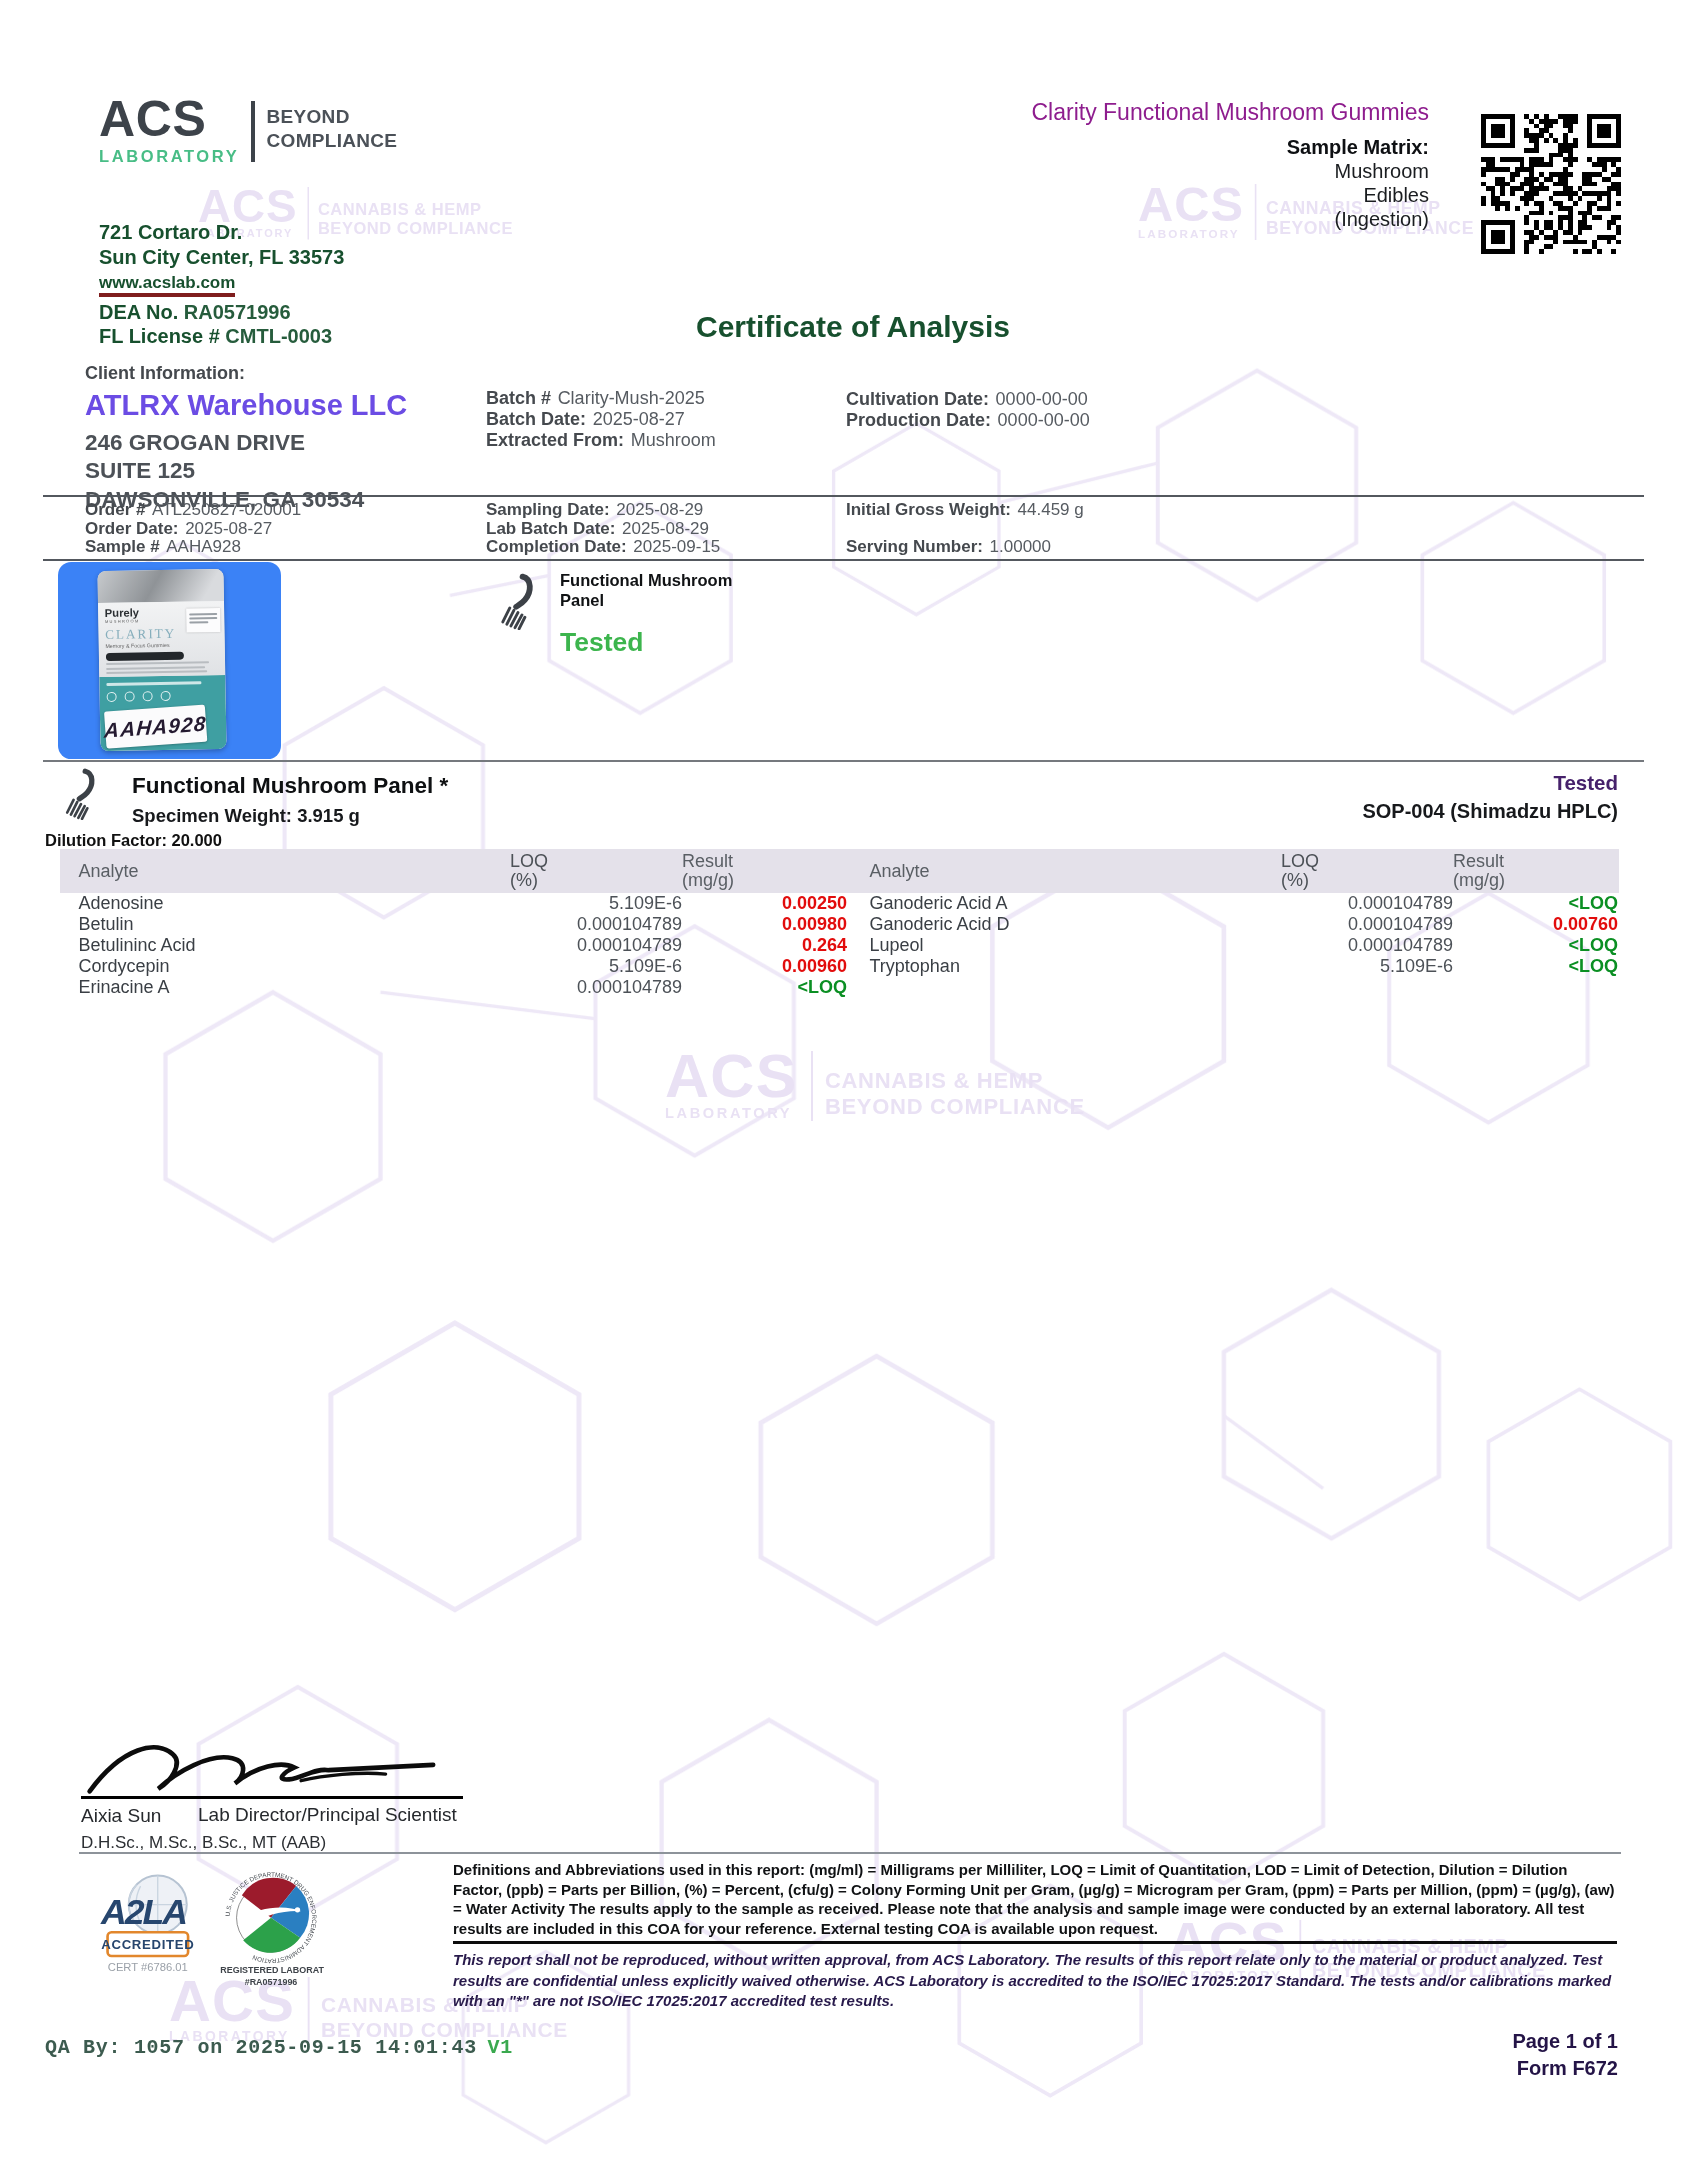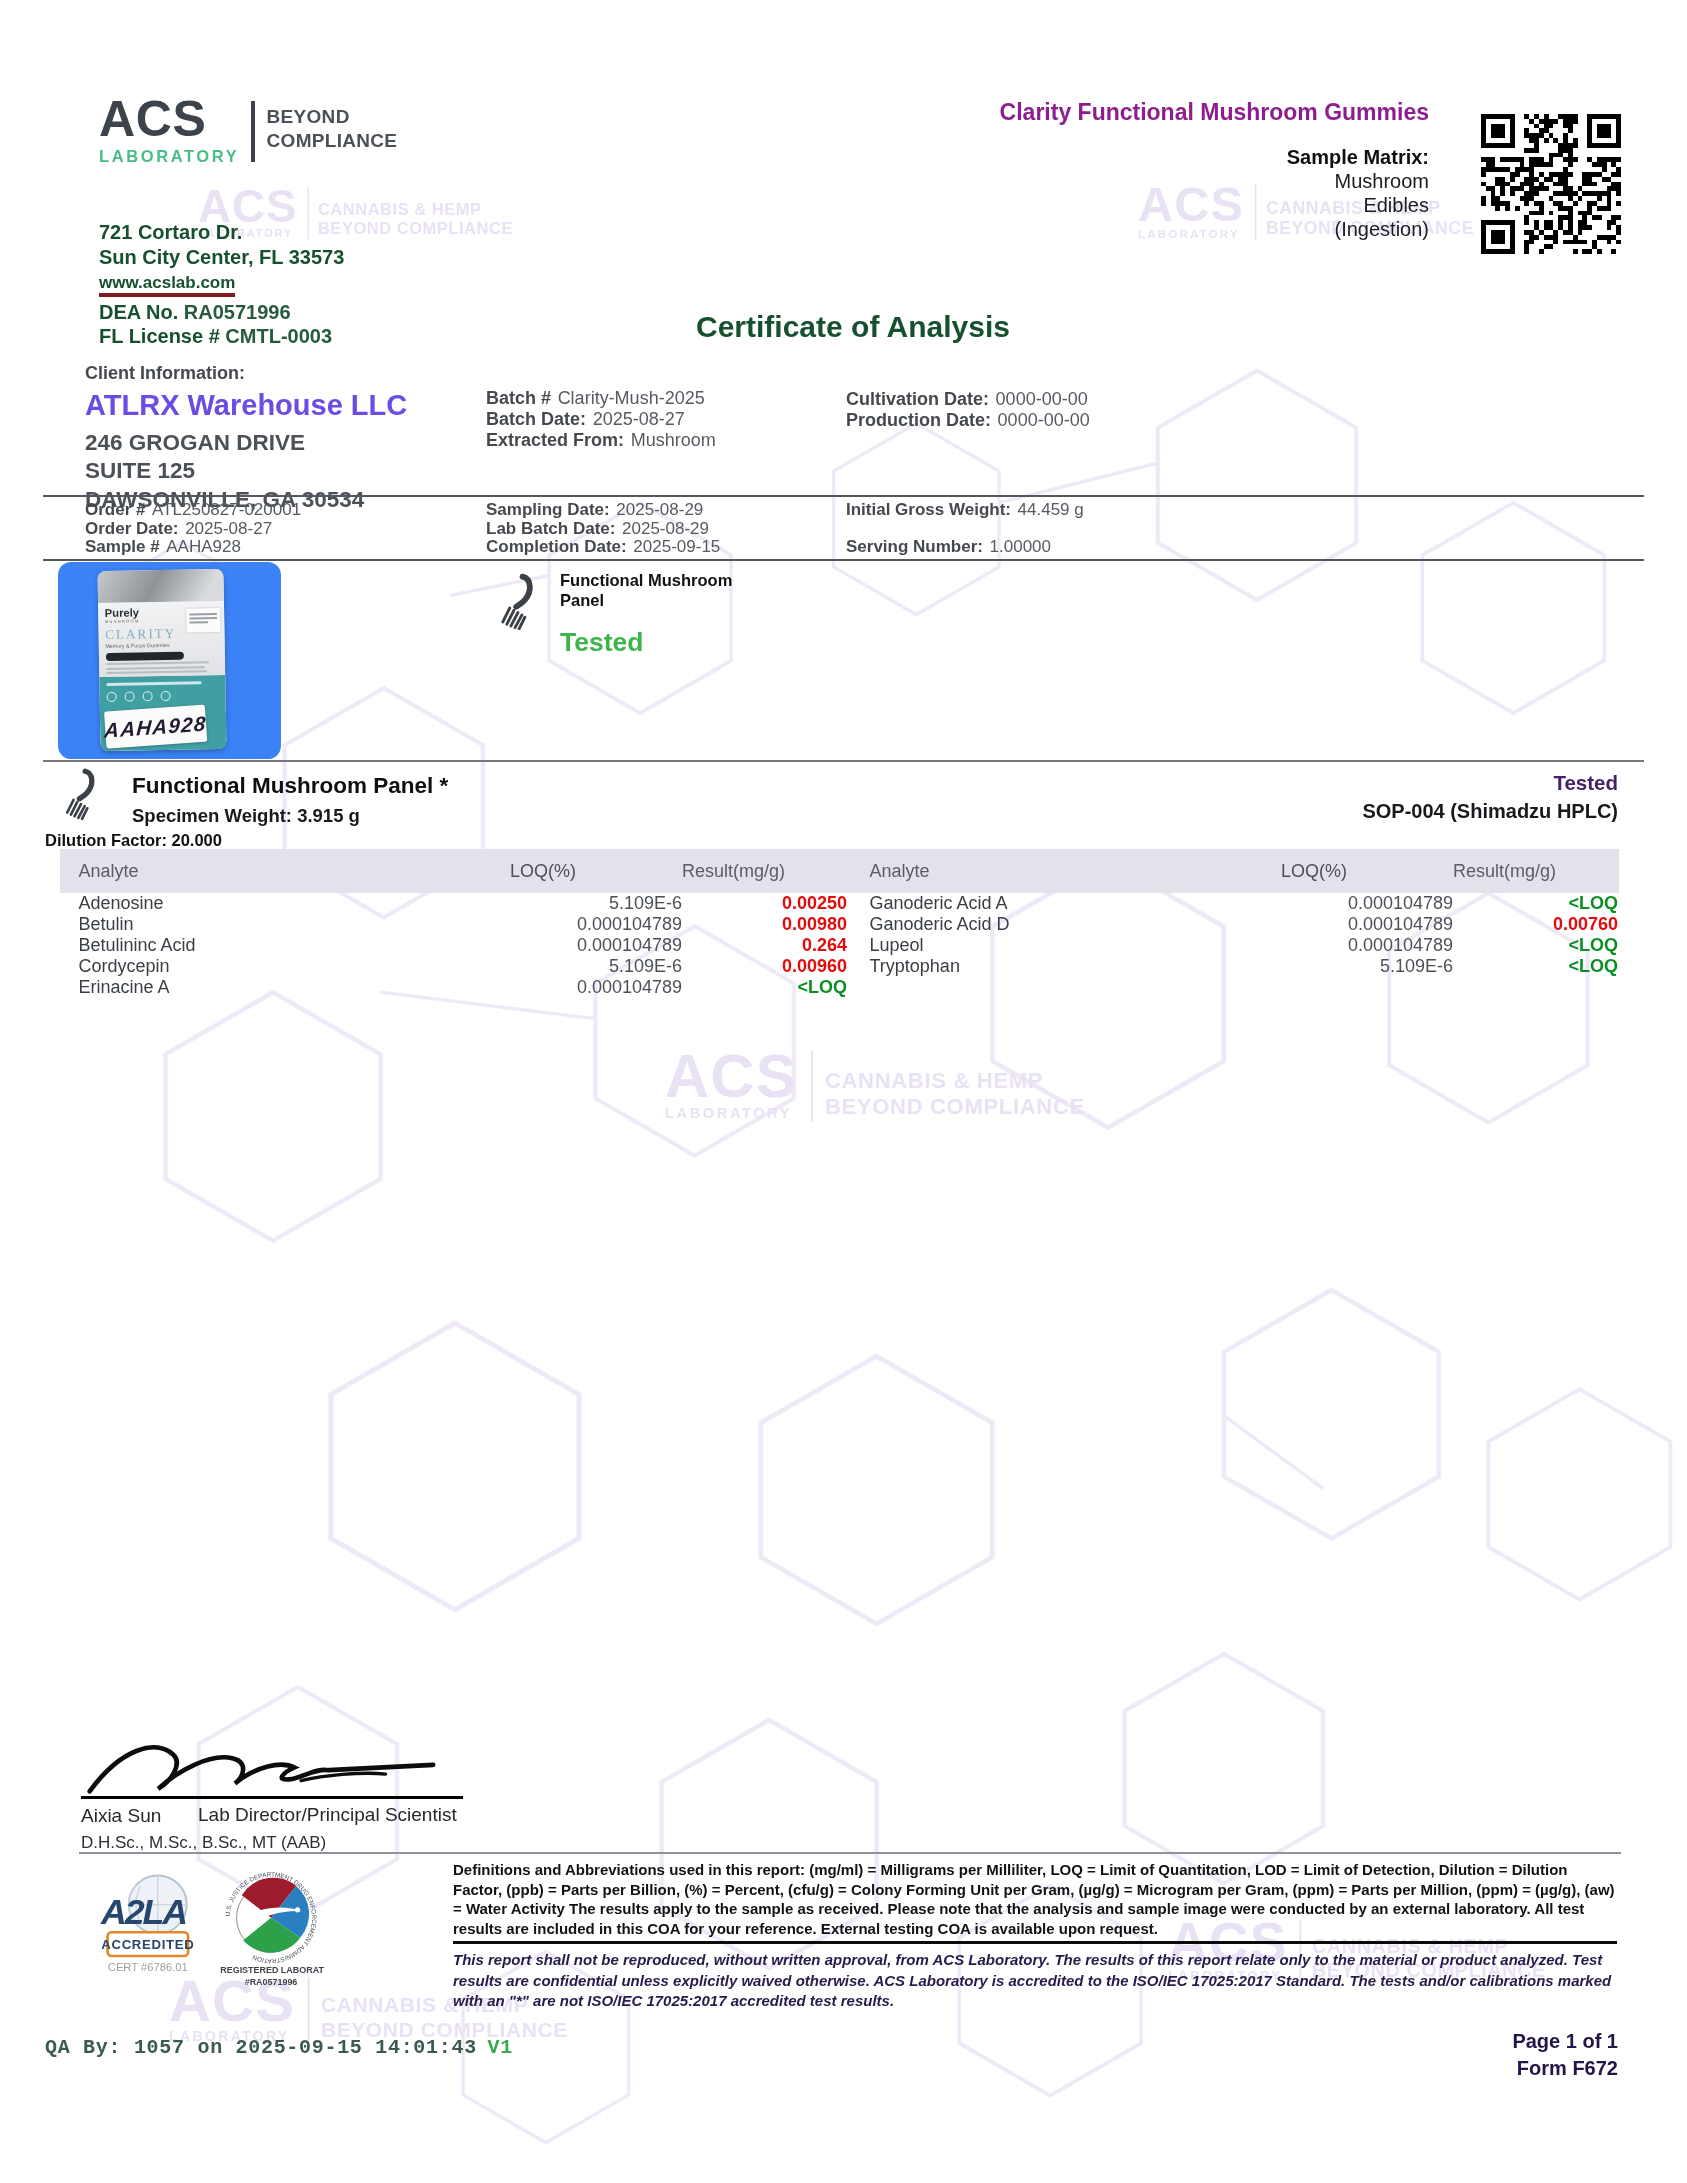--- a/index.html
+++ b/index.html
@@ -17,21 +17,21 @@
   
   .logo{left:99px;top:97px;display:flex;gap:12px;z-index:2;}
   .logo-acs{font-size:50px;font-weight:900;color:#3d434a;line-height:.9;letter-spacing:0.7px;}
   .logo-lab{font-size:16.5px;font-weight:bold;color:#48bd86;letter-spacing:2.6px;margin-top:4.6px;}
   .logo-bar{width:3.3px;background:#3d434a;margin:4px 0;}
   .logo-right{padding-top:8px;font-size:19px;color:#4b5158;font-weight:600;letter-spacing:0.3px;line-height:24px;}
   .address{left:99px;top:191px;z-index:2;font-size:20px;font-weight:bold;color:#17502e;line-height:24.5px;margin-top:29px;}
   .address .site{font-size:17px;border-bottom:4px solid #7f1d1d;display:inline-block;line-height:20px;margin:2px 0 2.6px 0;}
   .address .v{font-weight:600;color:#265c3c;}
   .prod{right:258px;top:99px;width:629px;text-align:right;z-index:2;}
-  .prod-name{font-size:23px;font-weight:bold;color:#8e1d8e;margin-bottom:19px;}
+  .prod-name{font-size:23px;font-weight:normal;color:#8e1d8e;margin-bottom:9px;}
   .prod-matrix{font-size:20px;font-weight:bold;color:#0e1013;line-height:24px;}
   .prod-line{font-size:20px;color:#1a1d20;line-height:24px;}
   .qr{left:1481px;top:114px;z-index:2;}
   
   .title-wrap{left:423px;top:310px;width:860px;text-align:center;z-index:2;}
   .coa-title{font-size:30px;font-weight:bold;color:#17502e;}
   .coa-sub{font-size:18.5px;font-weight:bold;color:#3cb54d;margin-top:5.3px;}
   
   .client{left:85px;top:363px;z-index:2;}
   .client-label{font-size:18px;font-weight:bold;color:#45494e;}
@@ -87,21 +87,21 @@
   .rband{position:absolute;left:0;top:0;width:100%;height:44px;background:#e4e1ea;}
   .tg{position:absolute;top:0;}
   .tg-left{left:0;width:787px;}
   .tg-right{left:791px;width:767px;}
   .trow{display:flex;align-items:center;height:21px;padding-left:18.5px;position:relative;}
   .trow.thead{height:44px;color:#595e64;}
   .ca{flex:1;color:#3a3f45;}
   .thead .ca{color:#595e64;}
   .cl{width:172px;text-align:right;color:#4c5157;}
   .cr{width:165px;text-align:right;font-weight:bold;}
-  .hstack{display:flex;flex-direction:row;align-items:center;line-height:19px;font-weight:normal;}
+  .hstack{display:flex;flex-direction:column;align-items:flex-start;line-height:19px;font-weight:normal;}
   .res-high{color:#e20c0c;}
   .res-ok{color:#0b8f23;}
   
   .sig{left:83px;top:1737px;z-index:2;}
   .sig-line{left:81px;top:1796px;width:382px;height:2.6px;background:#000;z-index:2;}
   .sig-name{left:81px;top:1805px;font-size:19px;color:#26292d;z-index:2;}
   .sig-title{left:198px;top:1804px;font-size:19px;color:#26292d;z-index:2;}
   .sig-creds{left:81px;top:1833px;font-size:17px;color:#2c2f33;z-index:2;}
   .grayline{left:79px;top:1852px;width:1542px;height:2px;background:#8d939a;z-index:2;}
   .a2la{left:97px;top:1870px;z-index:2;}

